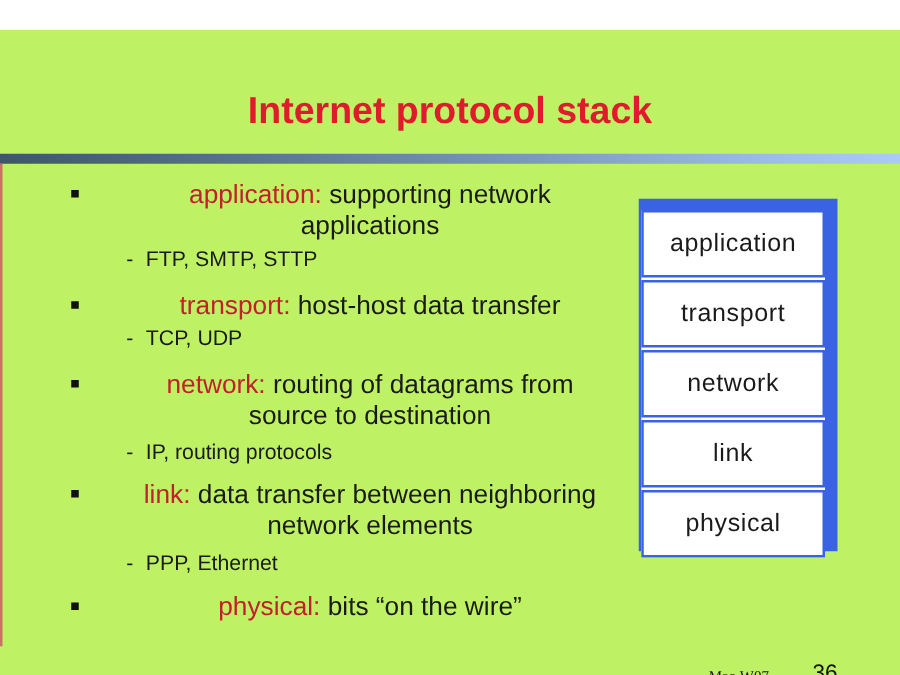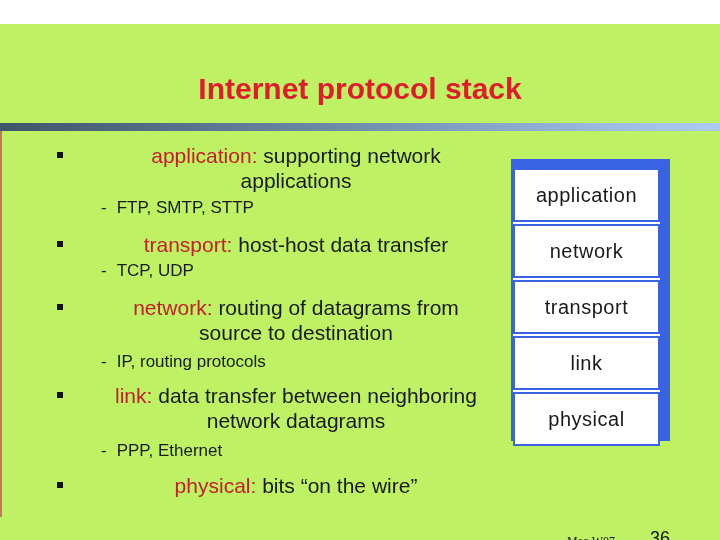--- a/index.html
+++ b/index.html
@@ -155,36 +155,36 @@
     <div><span class="keyword">network:</span> <span>routing of datagrams from</span></div>
     <div>source to destination</div>
   </div>
   <div class="subbullet" style="top:328px">
     <span class="dash">-</span><span>IP, routing protocols</span>
   </div>
 
   <div class="bullet" style="top:359px">
     <span class="marker"></span>
     <div><span class="keyword">link:</span> <span>data transfer between neighboring</span></div>
-    <div>network datagrams</div>
+    <div>network elements</div>
   </div>
   <div class="subbullet" style="top:417px">
     <span class="dash">-</span><span>PPP, Ethernet</span>
   </div>
 
   <div class="bullet" style="top:449px">
     <span class="marker"></span>
     <div><span class="keyword">physical:</span> <span>bits “on the wire”</span></div>
   </div>
 
   <div class="stack-shadow"></div>
   <div class="stack">
     <div class="layer">application</div>
+    <div class="layer">transport</div>
     <div class="layer">network</div>
-    <div class="layer">transport</div>
     <div class="layer">link</div>
     <div class="layer">physical</div>
   </div>
 
   <div class="footer-author">Mao W07</div>
   <div class="footer-page">36</div>
 
 </div>
 
 </body></html>

